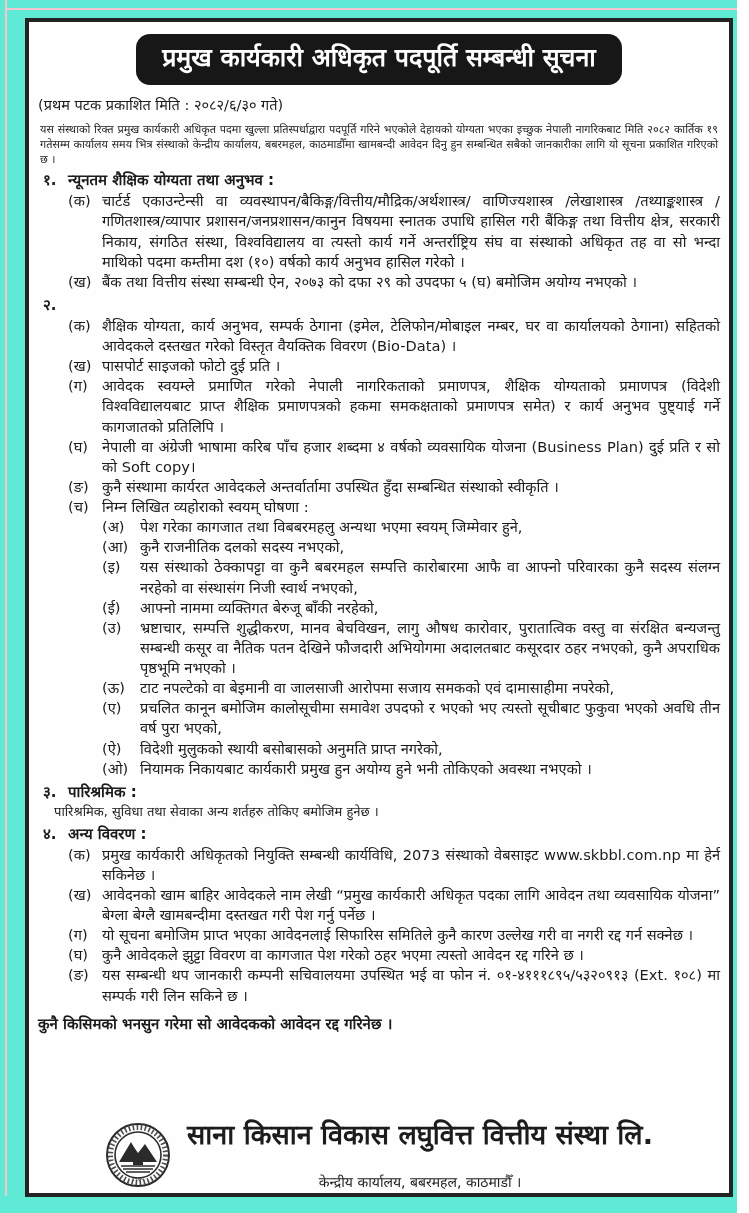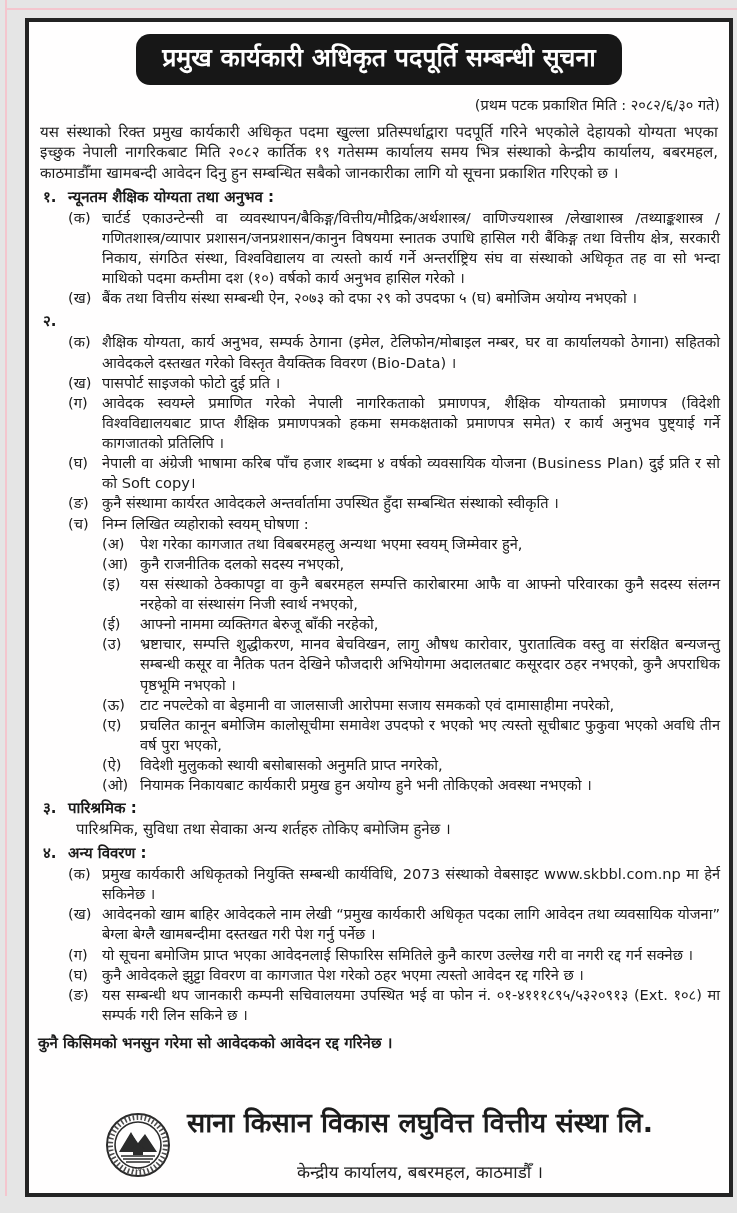--- a/index.html
+++ b/index.html
@@ -1,58 +1,58 @@
 <!DOCTYPE html>
 <html><head>
 <meta charset="utf-8">
 <style>
   html,body { margin:0; padding:0; background:#ffffff; }
   .page {
     position:relative; width:737px; height:1213px; overflow:hidden;
-    background:#e5e5e5; color:#1b1b1b;
+    background:#5eead4; color:#1b1b1b;
     font-family:"DejaVu Sans","Liberation Sans",sans-serif;
   }
   .col-rule-v { position:absolute; left:5px; top:0; height:1196px; width:2px; background:#f4c6ce; }
   .col-rule-h { position:absolute; left:5px; right:0; top:8px; height:2px; background:#f4c6ce; }
 
   .notice-box {
     position:absolute; left:25px; top:18px; width:708px; height:1179px;
     box-sizing:border-box; border:4px solid #232323; background:#fffefe;
     padding:10px 9px 100px 9px; overflow:hidden;
   }
   .title-banner {
     width:-moz-fit-content; width:fit-content; max-width:640px;
     margin:2px auto 0 auto; background:#171717; color:#ffffff;
     font-weight:bold; font-size:25px; line-height:1.55;
     padding:5px 26px 7px 26px; border-radius:14px; text-align:center;
   }
-  .date-line { text-align:right; font-size:14.5px; margin-top:9px; }
-  .intro { font-size:15px; line-height:1.38; text-align:justify; margin:8px 2px 3px 2px; }
+  .date-line { text-align:left; font-size:14.5px; margin-top:9px; }
+  .intro { font-size:11px; line-height:1.38; text-align:justify; margin:8px 2px 3px 2px; }
 
   .section { margin-top:3px; }
   .sec-head { display:flex; font-weight:bold; font-size:15px; line-height:1.4; }
   .sec-num { flex:none; width:30px; padding-left:5px; box-sizing:border-box; }
-  .sec-body { margin-left:38px; font-size:15px; line-height:1.38; text-align:justify; }
+  .sec-body { margin-left:16px; font-size:13px; line-height:1.38; text-align:justify; }
 
   .item { display:flex; margin-left:30px; font-size:14.6px; line-height:1.38; }
   .item-label { flex:none; width:34px; }
   .item-text { flex:1; text-align:justify; }
   .subitem { margin-left:64px; }
   .subitem .item-label { width:38px; }
 
   .closing { font-weight:bold; font-size:15px; margin-top:7px; }
 
   .footer {
-    position:absolute; left:14px; right:14px; bottom:10px;
+    position:absolute; left:14px; right:14px; bottom:2px;
     display:flex; align-items:center; justify-content:center; gap:16px;
   }
   .seal { flex:none; width:66px; height:66px; }
   .org-block { text-align:center; }
   .org-name { font-weight:bold; font-size:27px; line-height:1.25; color:#1c1c1c; }
-  .org-address { font-size:17px; margin-top:20px; color:#1c1c1c; }
+  .org-address { font-size:14px; margin-top:20px; color:#1c1c1c; }
 </style>
 </head>
 <body>
 
 <div class="page">
   <div class="col-rule-v"></div>
   <div class="col-rule-h"></div>
 
   <div class="notice-box">
 

